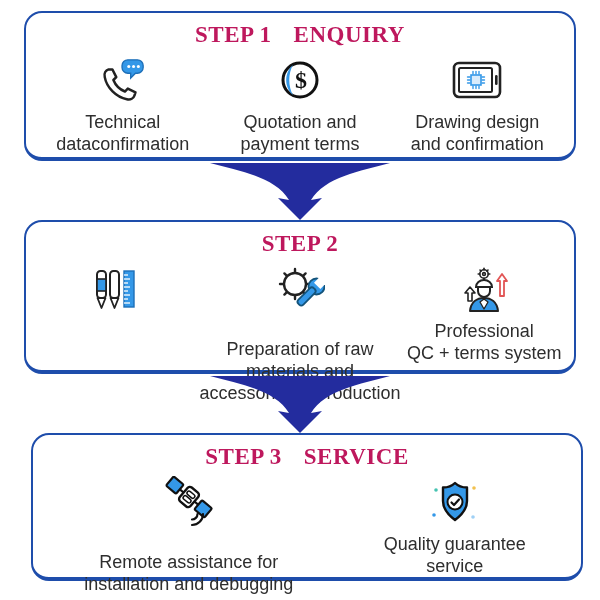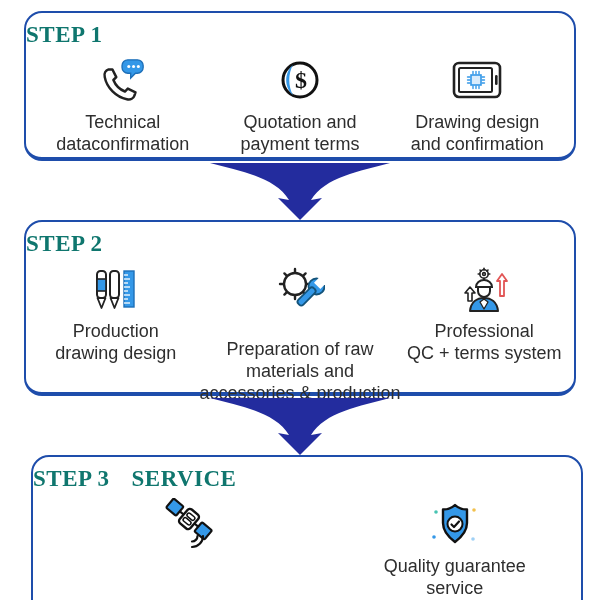--- a/index.html
+++ b/index.html
@@ -4,27 +4,27 @@
 <style>
   html,body { margin:0; padding:0; background:#fff; }
   body { width:600px; height:600px; font-family:"Liberation Sans", sans-serif; }
   .canvas { width:600px; height:600px; box-sizing:border-box; padding-top:11px; overflow:hidden; }
 
   .step-box {
     width:552px; margin:0 auto; background:#fff; box-sizing:border-box;
     border:2px solid #1e4dab; border-bottom-width:4px; border-radius:18px;
   }
   .h1 { height:150px; }
-  .h2 { height:176px; }
-  .h3 { height:168px;margin-left:31px; }
+  .h2 { height:154px; }
+  .h3 { height:148px;margin-left:31px; }
 
   .step-title {
-    display:flex; justify-content:flex-start; align-items:baseline; gap:22px;
+    display:flex; justify-content:center; align-items:baseline; gap:22px;
     font-family:"Liberation Serif", serif; font-weight:bold; font-size:23px;
-    color:#0f766e; letter-spacing:0.5px; margin-top:9px;
+    color:#be185d; letter-spacing:0.5px; margin-top:9px;
   }
   .items { display:flex; margin-top:5px; padding:0 8px; }
   .item { flex:1; display:flex; flex-direction:column; align-items:center; }
   .item.wide { flex:1.25;gap:18px; }
   .icon-slot { height:54px; display:flex; align-items:center; justify-content:center; }
   .item-label {
     font-size:18px; color:#2e2e2e; text-align:center; white-space:pre-line;
     line-height:1.22; margin-top:5px;
   }
 
@@ -32,20 +32,21 @@
   .flow-arrow { display:block; }
 </style>
 </head>
 <body>
 
 <div class="canvas">
 
   <section class="step-box h1">
     <div class="step-title">
       <span>STEP 1</span>
+      <span>ENQUIRY</span>
     </div>
     <div class="items">
       <div class="item">
         <div class="icon-slot">
           <svg width="48" height="46" viewBox="0 0 50 46">
             <path d="M10 12c-3 1-5 4-4 8 2 11 12 21 23 23 4 1 7-1 8-4l1-3-8-4-3 3c-5-2-10-7-12-12l3-3-4-8z" fill="#fff" stroke="#222" stroke-width="2.6" stroke-linejoin="round"></path>
             <path d="M30 2h10a6 6 0 0 1 6 6v2a6 6 0 0 1-6 6h-2l-5 5v-5h-3a6 6 0 0 1-6-6V8a6 6 0 0 1 6-6z" fill="#3498e8" stroke="#1d6fb8" stroke-width="1.4"></path>
             <circle cx="31" cy="9" r="1.6" fill="#fff"></circle>
             <circle cx="36" cy="9" r="1.6" fill="#fff"></circle>
             <circle cx="41" cy="9" r="1.6" fill="#fff"></circle>
@@ -119,22 +120,20 @@
                 <line x1="30" y1="13" x2="36" y2="13"></line>
               <line x1="30" y1="17" x2="34" y2="17"></line>
                 <line x1="30" y1="21" x2="36" y2="21"></line>
               <line x1="30" y1="25" x2="34" y2="25"></line>
                 <line x1="30" y1="29" x2="36" y2="29"></line>
               <line x1="30" y1="33" x2="34" y2="33"></line>
                 <line x1="30" y1="37" x2="36" y2="37"></line>
             </g>
           </svg>
         </div>
-        <div class="item-label">Production
-drawing design</div>
       </div>
       <div class="item wide">
         <div class="icon-slot">
           <svg width="50" height="50" viewBox="0 0 50 50">
             <g fill="none" stroke="#222" stroke-width="2.4" stroke-linecap="round">
               <circle cx="20" cy="20" r="11"></circle>
               <line x1="31.5" y1="20" x2="35" y2="20"></line>
                 <line x1="20" y1="31.5" x2="20" y2="35"></line>
               <line x1="20" y1="8.5" x2="20" y2="5"></line>
                 <line x1="8.5" y1="20" x2="5" y2="20"></line>
@@ -204,20 +203,22 @@
               <rect x="20" y="12" width="14" height="18" rx="3" fill="#fff" stroke="#111" stroke-width="2.4"></rect>
               <rect x="22.5" y="16" width="9" height="4" rx="2" fill="#fff" stroke="#111" stroke-width="1.5"></rect>
               <rect x="22.5" y="22" width="9" height="4" rx="2" fill="#fff" stroke="#111" stroke-width="1.5"></rect>
             </g>
             <g fill="none" stroke="#111" stroke-width="2.2" stroke-linecap="round">
               <path d="M30 49 a11 11 0 0 0 11 -11"></path>
               <path d="M30 43.5 a5.5 5.5 0 0 0 5.5 -5.5"></path>
             </g>
           </svg>
         </div>
+        <div class="item-label">Remote assistance for
+installation and debugging</div>
       </div>
       <div class="item">
         <div class="icon-slot">
           <svg width="50" height="50" viewBox="0 0 50 50">
             <circle cx="6" cy="13" r="1.8" fill="#46c3b2"></circle>
             <circle cx="44" cy="11" r="1.8" fill="#f2c14e"></circle>
             <circle cx="4" cy="38" r="1.8" fill="#3498e8"></circle>
             <circle cx="43" cy="40" r="1.8" fill="#9fd0f5"></circle>
             <path d="M25 6 c3 3 8 4.5 12 4.5 v13.5 c0 9 -6 14.5 -12 19 c-6 -4.5 -12 -10 -12 -19 V10.5 c4 0 9 -1.5 12 -4.5 z" fill="#3498e8" stroke="#111" stroke-width="2.4" stroke-linejoin="round"></path>
             <circle cx="25" cy="25" r="7.5" fill="#fff" stroke="#111" stroke-width="2"></circle>

